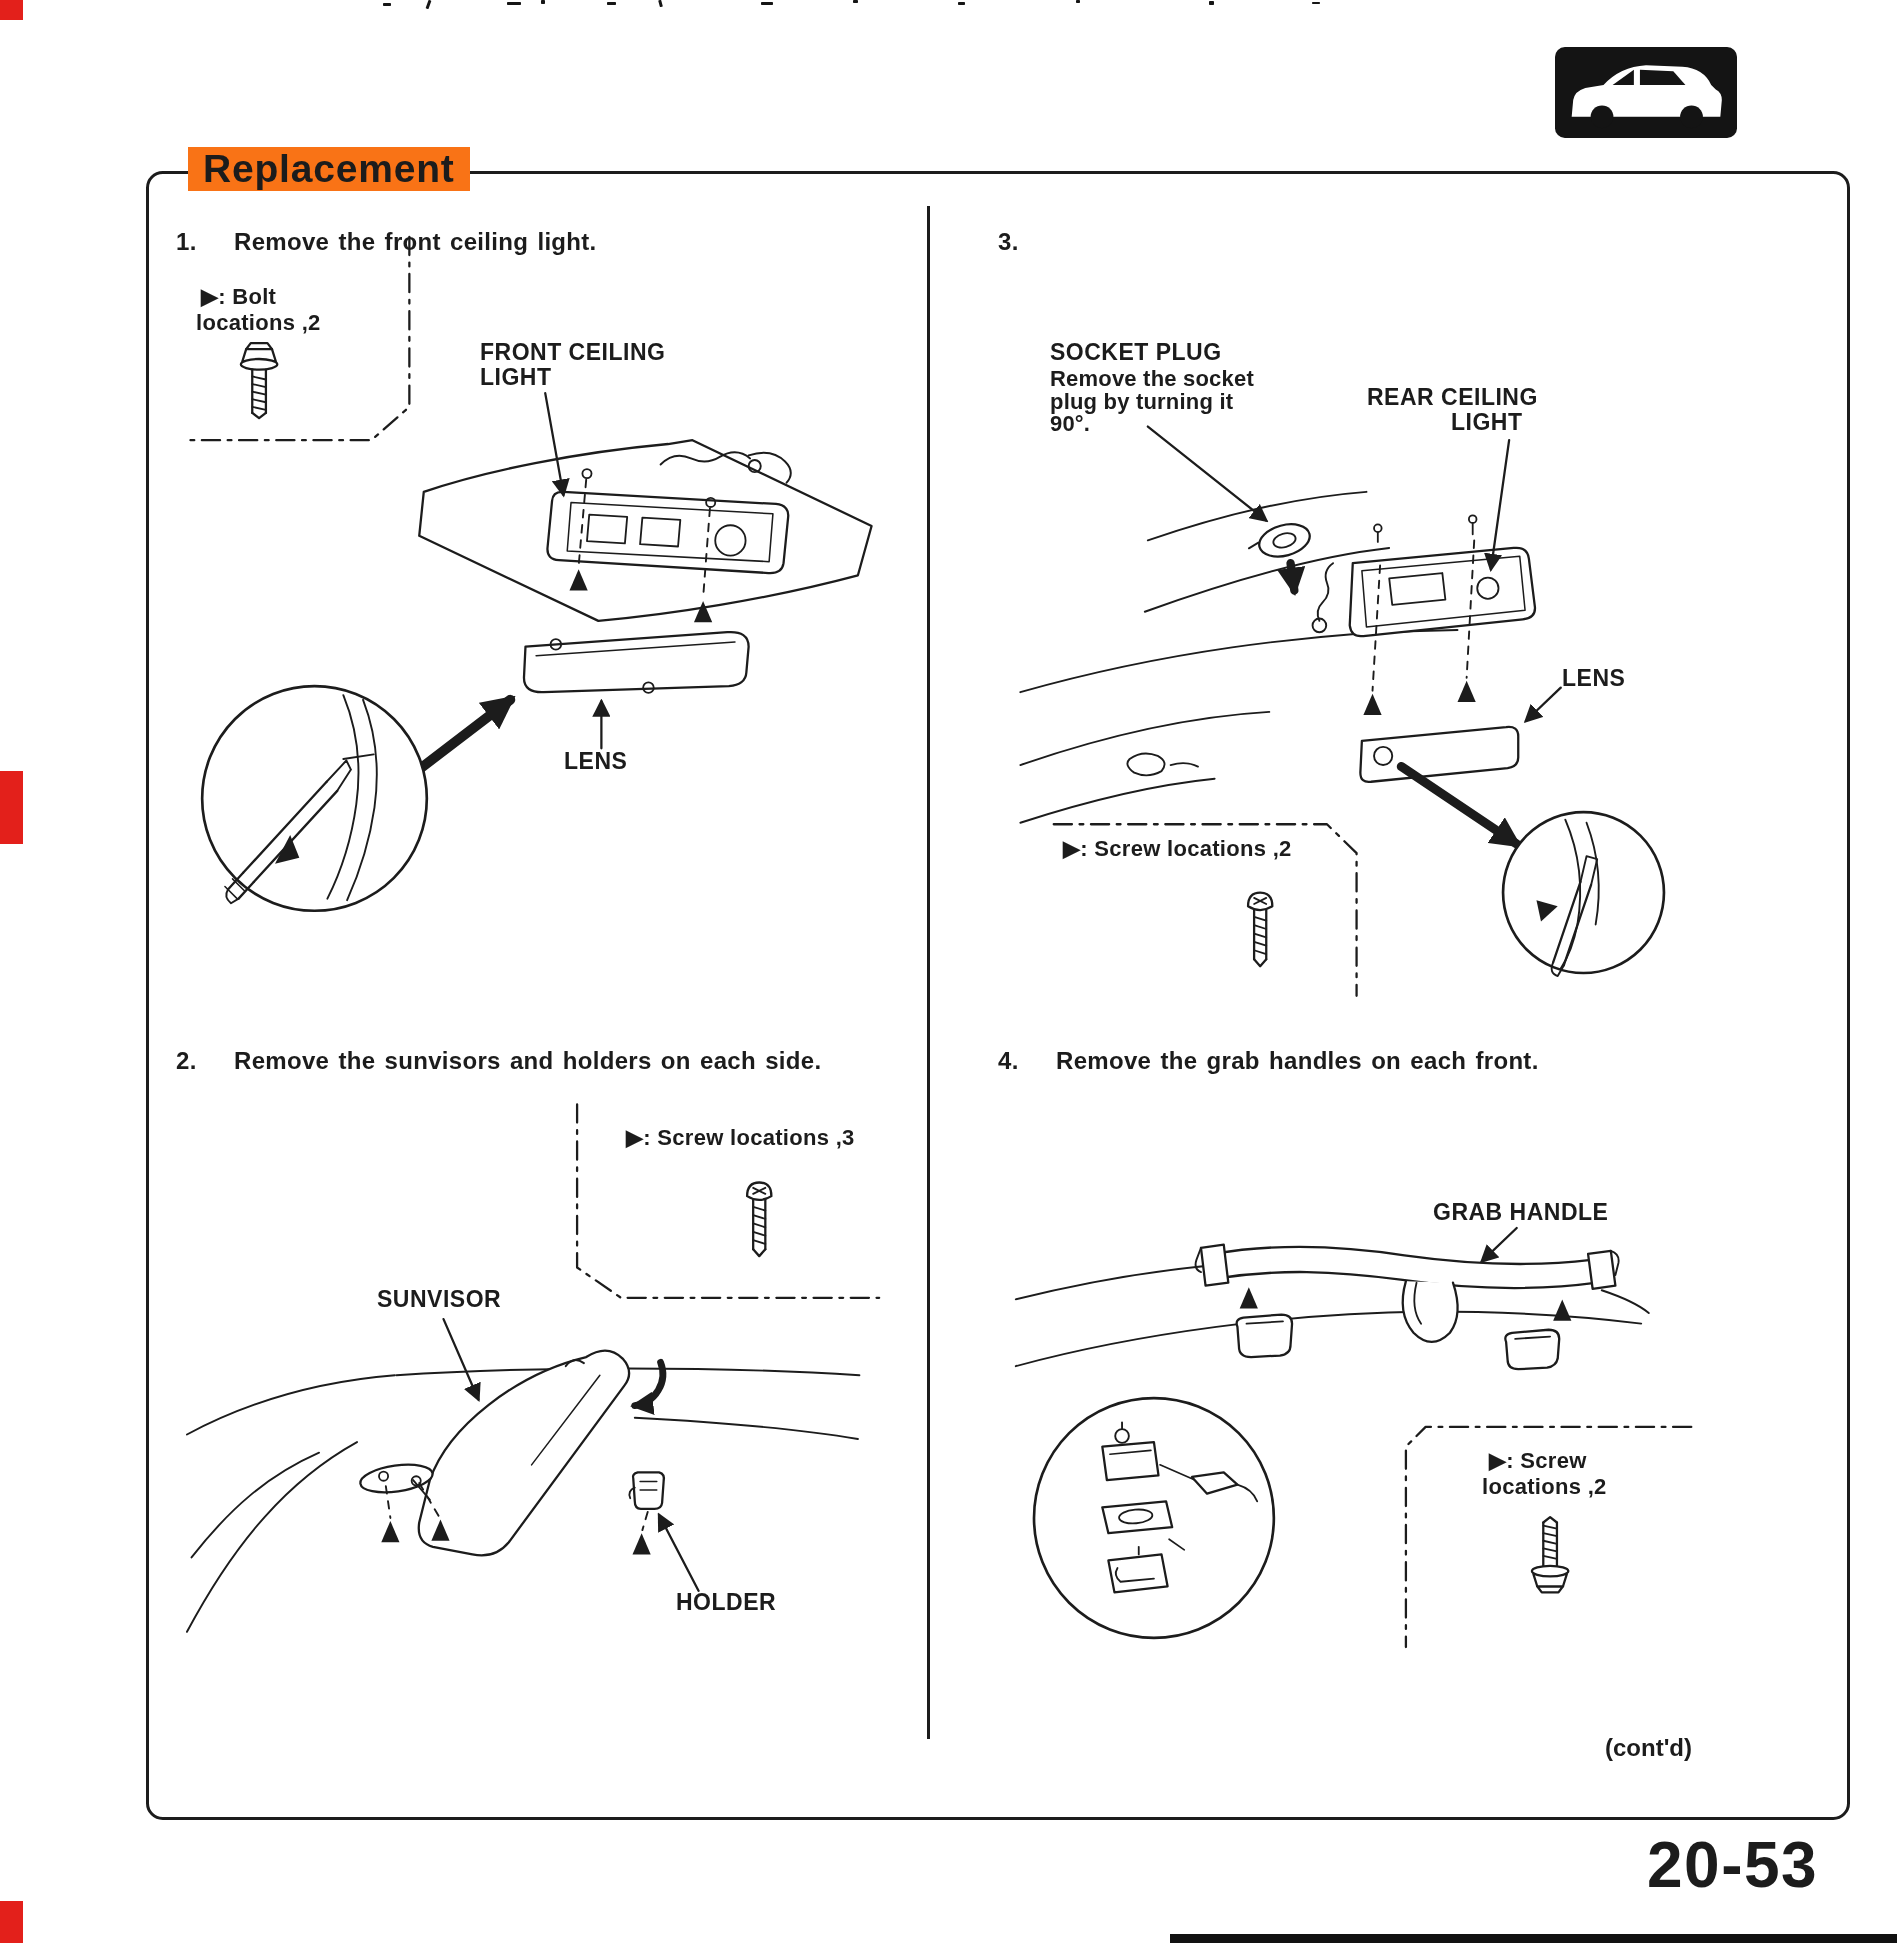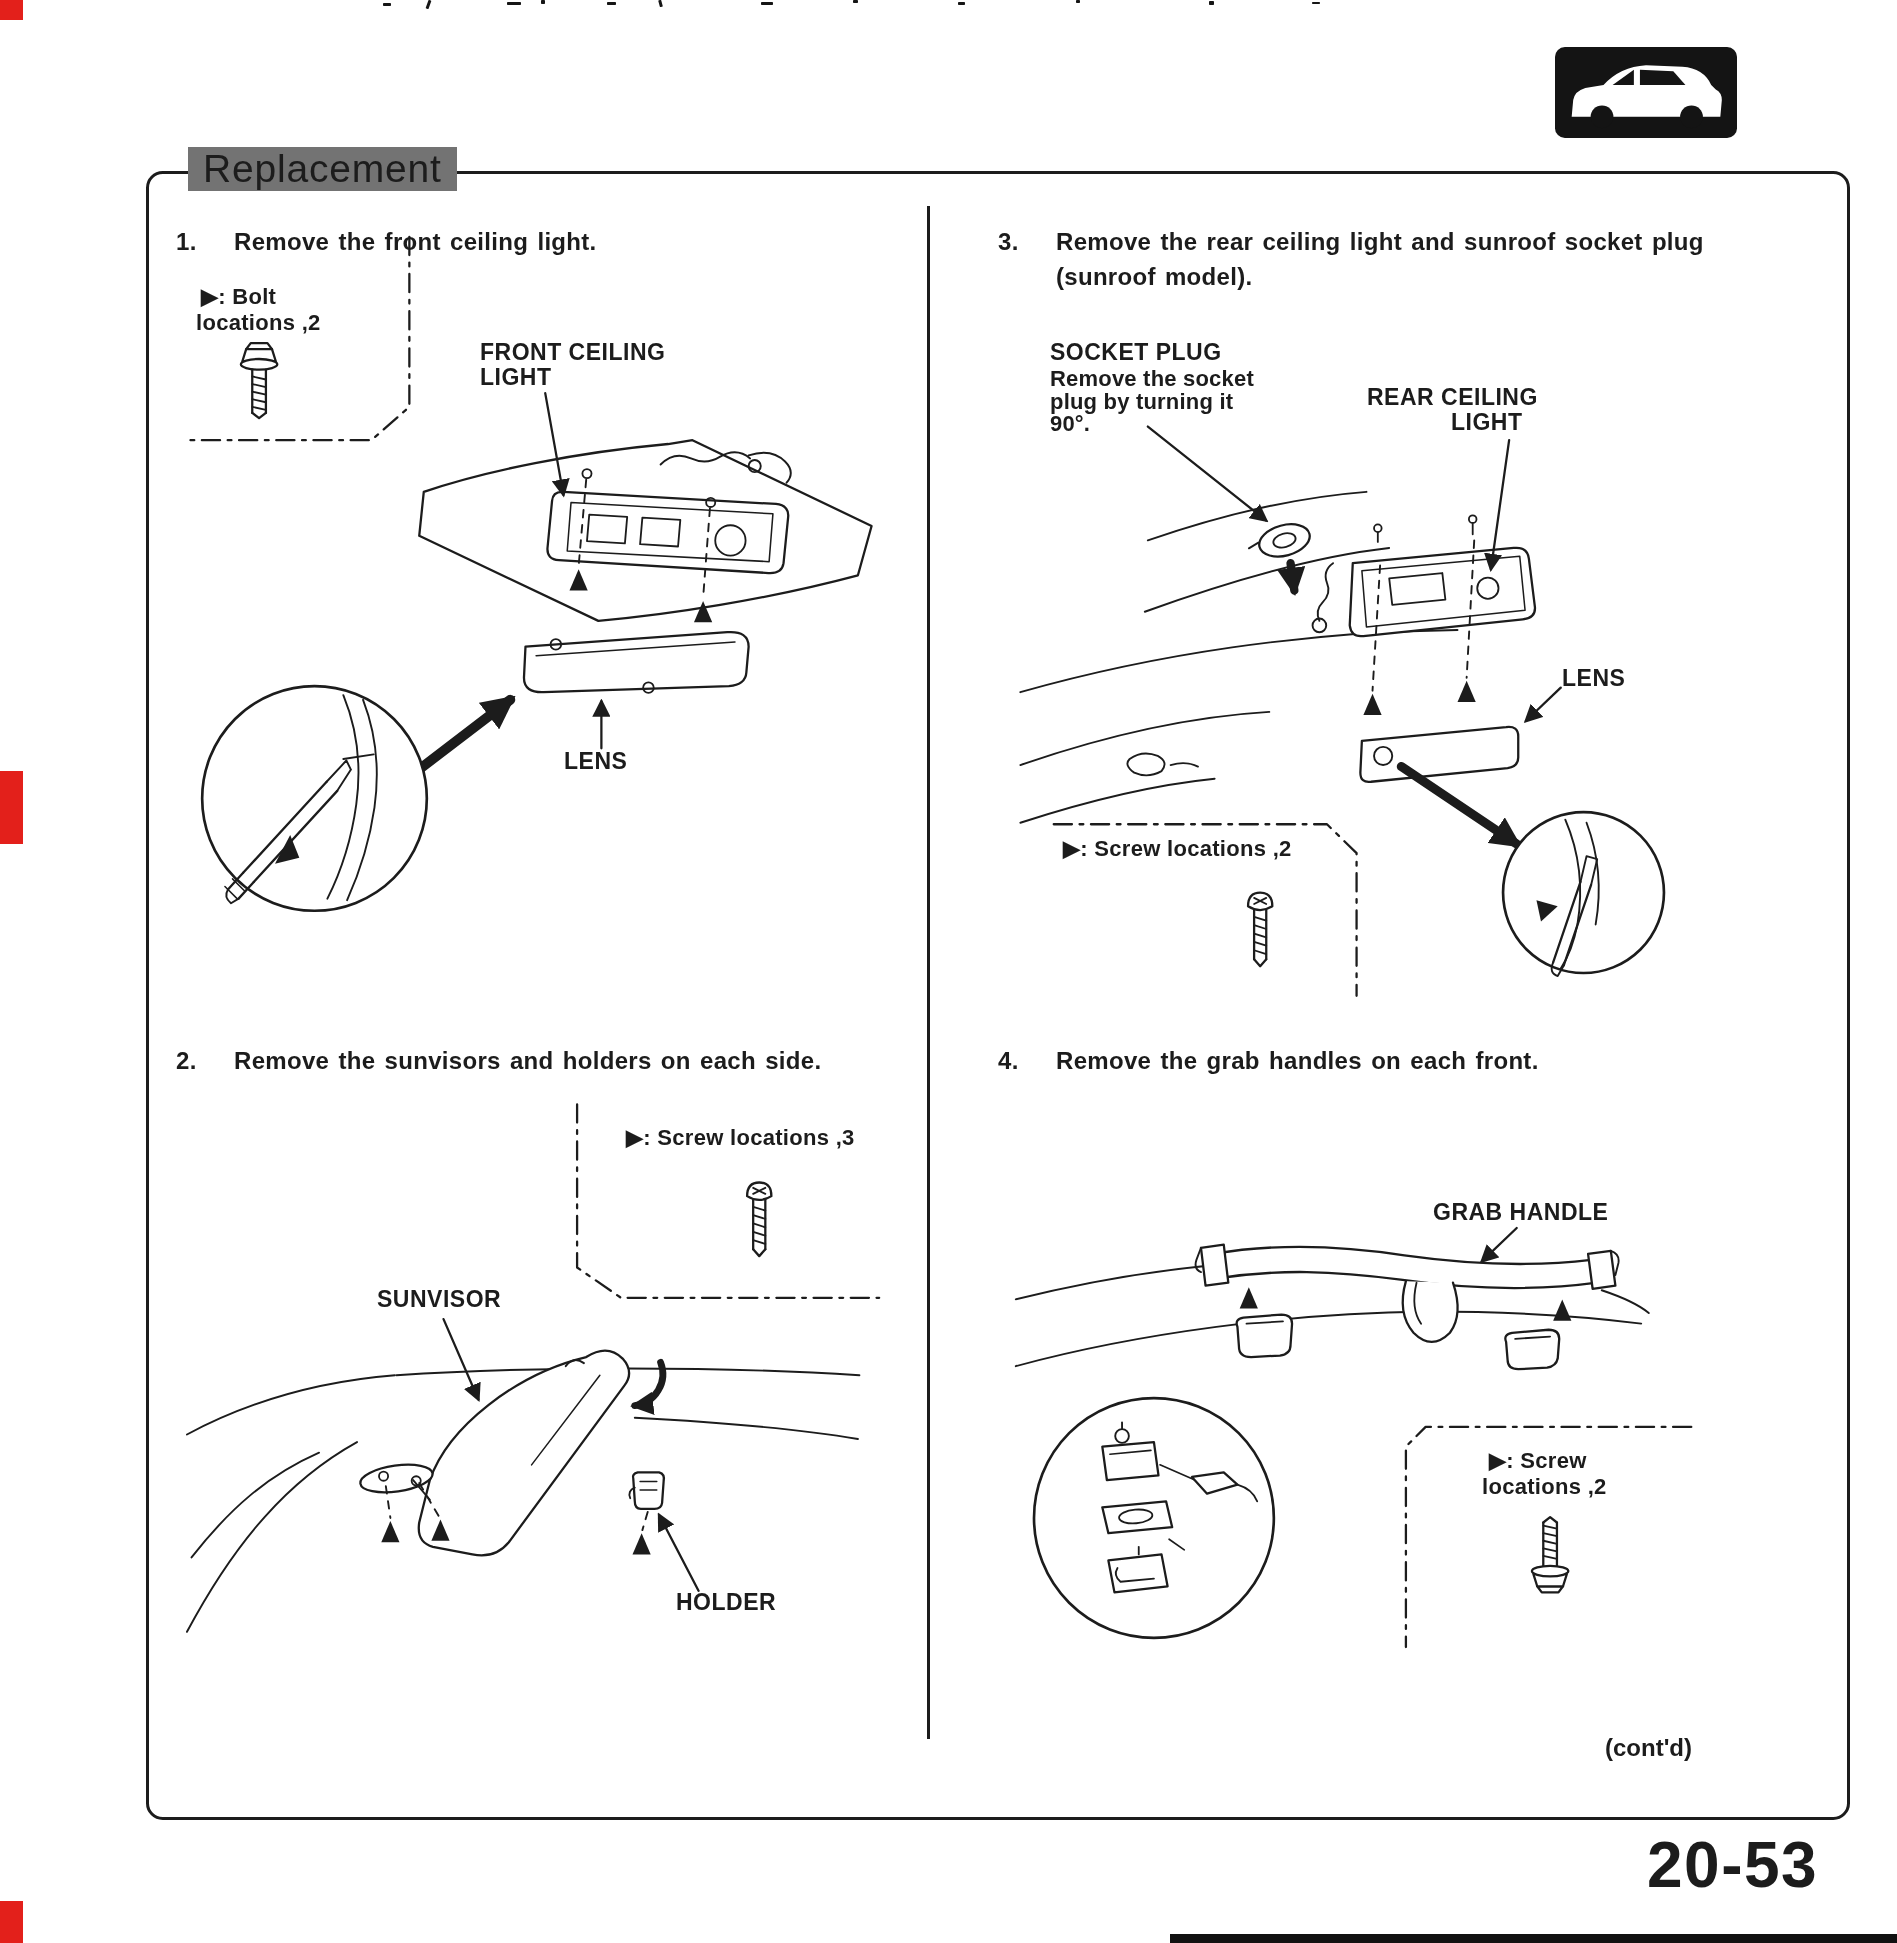--- a/index.html
+++ b/index.html
@@ -15,22 +15,22 @@
   }
   .red-strip { position:absolute; left:0; width:23px; background:#e3201b; }
   .artifact { position:absolute; background:#151515; border-radius:0.8px; }
   .title {
     position:absolute; font-size:53px; font-weight:700; letter-spacing:0.8px;
   }
   .frame {
     position:absolute; border:3.8px solid #1c1c1c; border-radius:16.7px;
   }
   .section {
-    position:absolute; font-size:39px; font-weight:400; letter-spacing:0.8px;
-    background:#737373; padding:0 15px; z-index:5;
+    position:absolute; font-size:39px; font-weight:700; letter-spacing:0.8px;
+    background:#f97316; padding:0 15px; z-index:5;
   }
   .divider { position:absolute; width:3px; background:#1c1c1c; }
   .step {
     position:absolute; display:flex; font-size:24px; font-weight:600;
     letter-spacing:0.3px; word-spacing:2.3px; line-height:1.45; z-index:4;
   }
   .step .num { width:58px; flex:none; }
   .lbl {
     position:absolute; font-size:23px; font-weight:700; letter-spacing:0.5px; z-index:4;
   }
@@ -295,21 +295,20 @@
   <div class="step" style="left:176px;top:225px;width:714px;">
     <span class="num">1.</span>
     <span>Remove the front ceiling light.</span>
   </div>
   <div class="step" style="left:176px;top:1044px;width:729px;">
     <span class="num">2.</span>
     <span>Remove the sunvisors and holders on each side.</span>
   </div>
   <div class="step" style="left:998px;top:225px;width:767px;">
     <span class="num">3.</span>
-    <span style="width:668px;">Remove the rear ceiling light and sunroof socket plug (sunroof model).</span>
   </div>
   <div class="step" style="left:998px;top:1044px;width:729px;">
     <span class="num">4.</span>
     <span>Remove the grab handles on each front.</span>
   </div>
 
   <div class="note" style="left:201px;top:284px;">▶: Bolt</div>
   <div class="note" style="left:196px;top:310px;">locations ,2</div>
   <div class="note" style="left:585px;top:1125px;padding-left:41px;">▶: Screw locations ,3</div>
   <div class="note" style="left:1063px;top:836px;">▶: Screw locations ,2</div>

